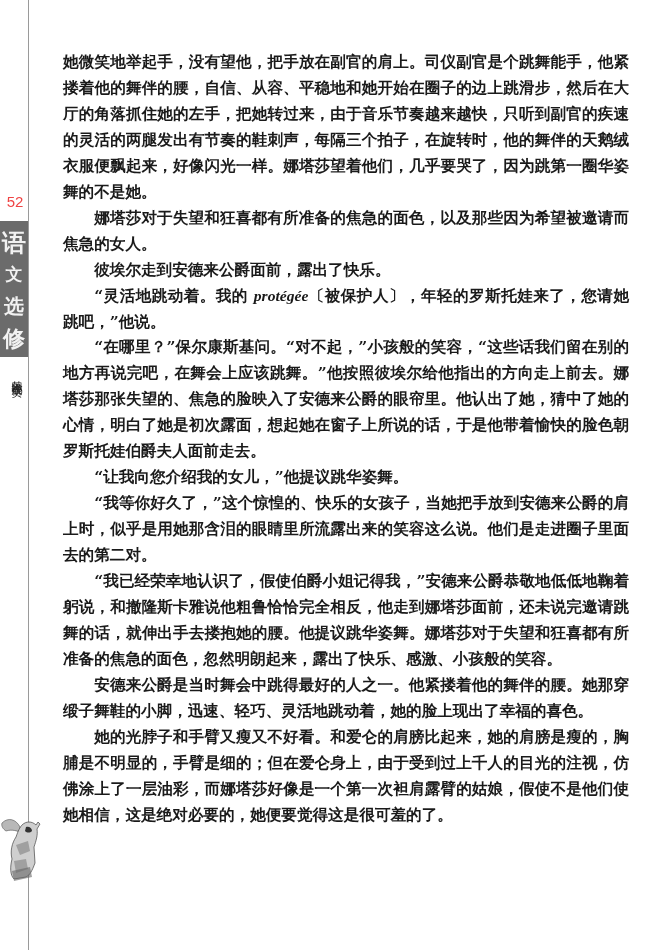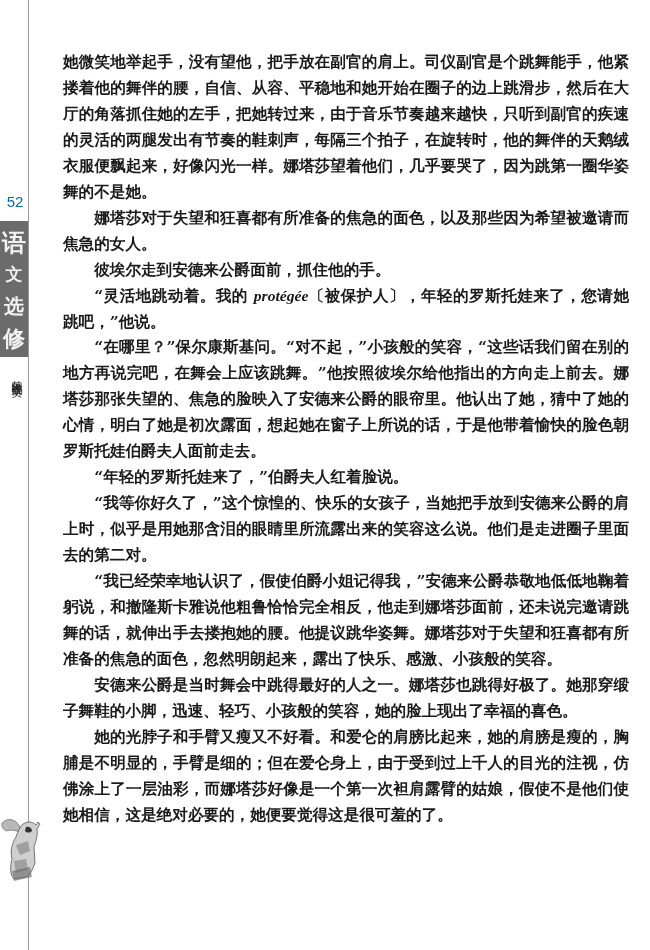--- a/index.html
+++ b/index.html
@@ -1,20 +1,20 @@
 <!DOCTYPE html>
 <html><head>
 <meta charset="utf-8">
 <style>
   html, body { margin: 0; padding: 0; background: #ffffff; }
   body { width: 650px; height: 950px; position: relative; overflow: hidden;
          font-family: "DejaVu Serif", "Liberation Serif", serif; color: #1a1a1a; }
   .margin-line { position: absolute; left: 28px; top: 0; width: 1px; height: 950px; background: #9a9a9a; }
   .page-number { position: absolute; left: 2px; top: 193px; width: 26px; text-align: center;
-                 font-family: "Liberation Sans", "DejaVu Sans", sans-serif; font-size: 15px; color: #0369a1; }
+                 font-family: "Liberation Sans", "DejaVu Sans", sans-serif; font-size: 15px; color: #ef4444; }
   .tab { position: absolute; left: 0; top: 221px; width: 28px; height: 136px; background: #6b6b6b; }
   .tab-char { position: absolute; left: 0; width: 28px; text-align: center; color: #f2f2f2;
               font-family: "DejaVu Serif", serif; font-weight: bold; }
   .series-title { position: absolute; left: 4px; top: 372px; width: 20px; text-align: center;
                   font-size: 11px; line-height: 15px; color: #222; writing-mode: vertical-rl; letter-spacing: 1px; }
   .angel { position: absolute; left: 0; top: 815px; width: 42px; height: 70px; }
   .text { position: absolute; left: 63px; top: 49px; width: 566px; font-size: 15.6px; line-height: 25.95px; }
   .text p { margin: 0; text-align: justify; text-align-last: left; font-weight: bold; }
   .text p.indent { text-indent: 2em; }
   .text em { font-style: italic; font-family: "Liberation Serif", serif; }
@@ -38,22 +38,22 @@
   <path d="M2,8 C8,2 16,4 20,12 L22,18 C18,16 12,14 6,16 C3,14 1,11 2,8 Z" fill="#b8b8b8" stroke="#555" stroke-width="0.6"></path>
   <path d="M22,10 C26,6 32,6 36,10 L38,7 L40,9 L37,14 C38,20 36,26 34,32 L35,48 C32,56 30,60 26,62 L14,64 C10,60 10,52 12,44 C10,36 12,28 16,22 C18,16 20,12 22,10 Z" fill="#cfcfcf" stroke="#444" stroke-width="0.7"></path>
   <path d="M26,12 C29,11 32,13 32,16 C30,18 27,18 25,16 Z" fill="#333"></path>
   <path d="M16,30 L28,26 L30,36 L20,40 Z M14,46 L26,44 L28,54 L16,58 Z" fill="#8c8c8c" opacity="0.7"></path>
   <path d="M12,56 L30,52 L32,62 L14,66 Z" fill="#666" opacity="0.6"></path>
 </svg>
 
 <div class="text">
   <p>她微笑地举起手，没有望他，把手放在副官的肩上。司仪副官是个跳舞能手，他紧搂着他的舞伴的腰，自信、从容、平稳地和她开始在圈子的边上跳滑步，然后在大厅的角落抓住她的左手，把她转过来，由于音乐节奏越来越快，只听到副官的疾速的灵活的两腿发出有节奏的鞋刺声，每隔三个拍子，在旋转时，他的舞伴的天鹅绒衣服便飘起来，好像闪光一样。娜塔莎望着他们，几乎要哭了，因为跳第一圈华姿舞的不是她。</p>
   <p class="indent">娜塔莎对于失望和狂喜都有所准备的焦急的面色，以及那些因为希望被邀请而焦急的女人。</p>
-  <p class="indent">彼埃尔走到安德来公爵面前，抓住他的手。</p>
+  <p class="indent">彼埃尔走到安德来公爵面前，露出了快乐。</p>
   <p class="indent"><span>“灵活地跳动着。我的 </span><em>protégée</em><span>〔被保护人〕，年轻的罗斯托娃来了，您请她跳吧，”他说。</span></p>
   <p class="indent">“在哪里？”保尔康斯基问。“对不起，”小孩般的笑容，“这些话我们留在别的地方再说完吧，在舞会上应该跳舞。”他按照彼埃尔给他指出的方向走上前去。娜塔莎那张失望的、焦急的脸映入了安德来公爵的眼帘里。他认出了她，猜中了她的心情，明白了她是初次露面，想起她在窗子上所说的话，于是他带着愉快的脸色朝罗斯托娃伯爵夫人面前走去。</p>
-  <p class="indent">“年轻的罗斯托娃来了，”伯爵夫人红着脸说。</p>
+  <p class="indent">“让我向您介绍我的女儿，”他提议跳华姿舞。</p>
   <p class="indent">“我等你好久了，”这个惊惶的、快乐的女孩子，当她把手放到安德来公爵的肩上时，似乎是用她那含泪的眼睛里所流露出来的笑容这么说。他们是走进圈子里面去的第二对。</p>
   <p class="indent">“我已经荣幸地认识了，假使伯爵小姐记得我，”安德来公爵恭敬地低低地鞠着躬说，和撤隆斯卡雅说他粗鲁恰恰完全相反，他走到娜塔莎面前，还未说完邀请跳舞的话，就伸出手去搂抱她的腰。他提议跳华姿舞。娜塔莎对于失望和狂喜都有所准备的焦急的面色，忽然明朗起来，露出了快乐、感激、小孩般的笑容。</p>
-  <p class="indent">安德来公爵是当时舞会中跳得最好的人之一。娜塔莎也跳得好极了。她那穿缎子舞鞋的小脚，迅速、轻巧、小孩般的笑容，她的脸上现出了幸福的喜色。</p>
+  <p class="indent">安德来公爵是当时舞会中跳得最好的人之一。他紧搂着他的舞伴的腰。她那穿缎子舞鞋的小脚，迅速、轻巧、灵活地跳动着，她的脸上现出了幸福的喜色。</p>
   <p class="indent">她的光脖子和手臂又瘦又不好看。和爱仑的肩膀比起来，她的肩膀是瘦的，胸脯是不明显的，手臂是细的；但在爱仑身上，由于受到过上千人的目光的注视，仿佛涂上了一层油彩，而娜塔莎好像是一个第一次袒肩露臂的姑娘，假使不是他们使她相信，这是绝对必要的，她便要觉得这是很可羞的了。</p>
 
 </div>
 
 </body></html>

